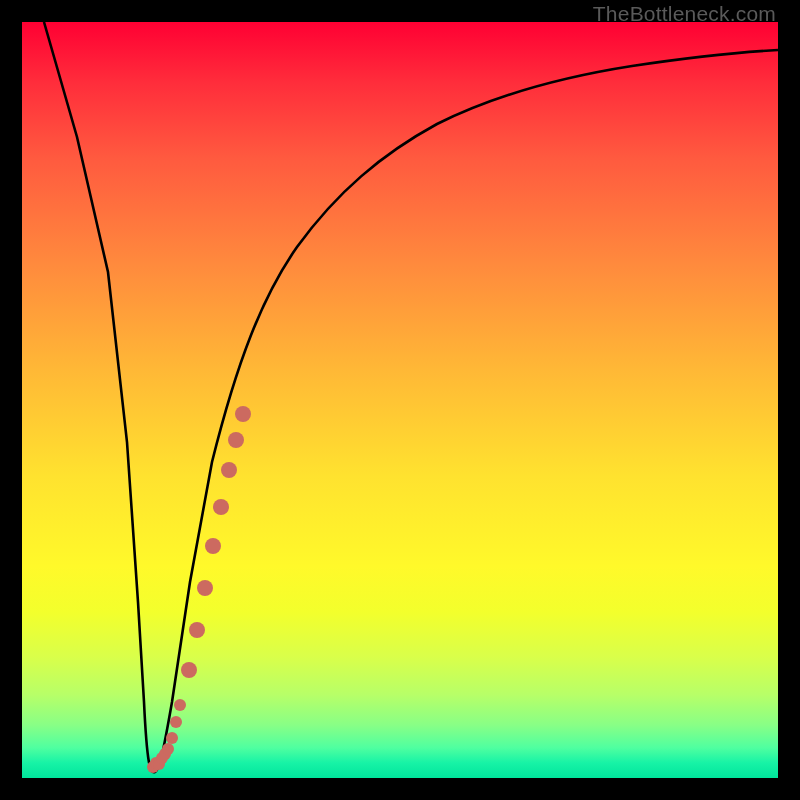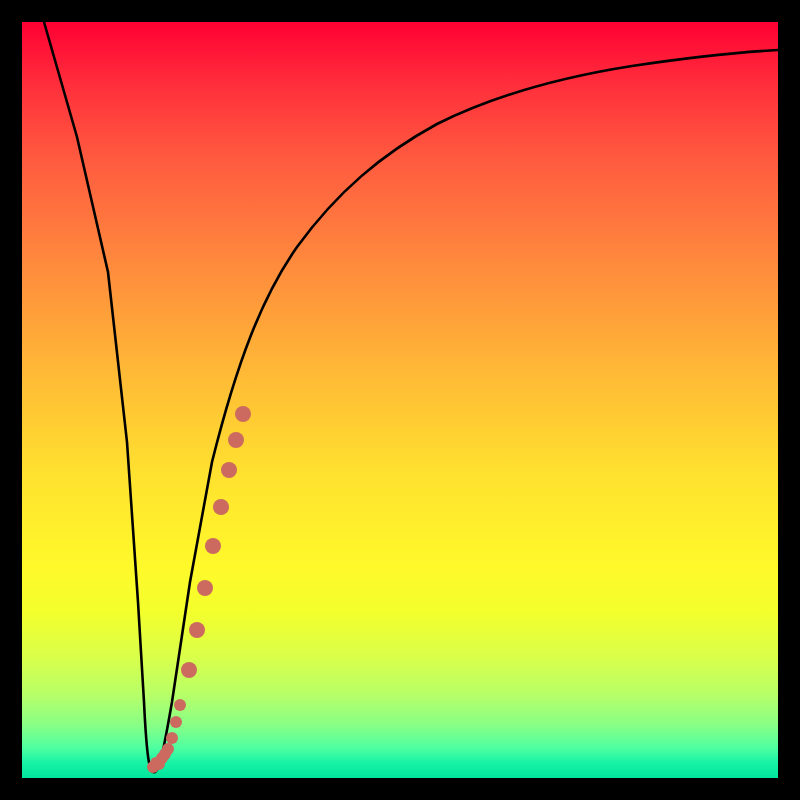--- a/index.html
+++ b/index.html
@@ -60,20 +60,21 @@
     width: 756px;
     height: 756px;
     overflow: visible;
   }
 </style>
 </head>
 <body>
 
 <div class="frame">
 
+  <div class="watermark">TheBottleneck.com</div>
 
   <div class="plot"></div>
 
   <svg class="curve" viewBox="0 0 756 756" preserveAspectRatio="none">
     <path d="M 22 0
              L 55 115
              L 86 250
              L 105 420
              L 116 580
              L 122 680

